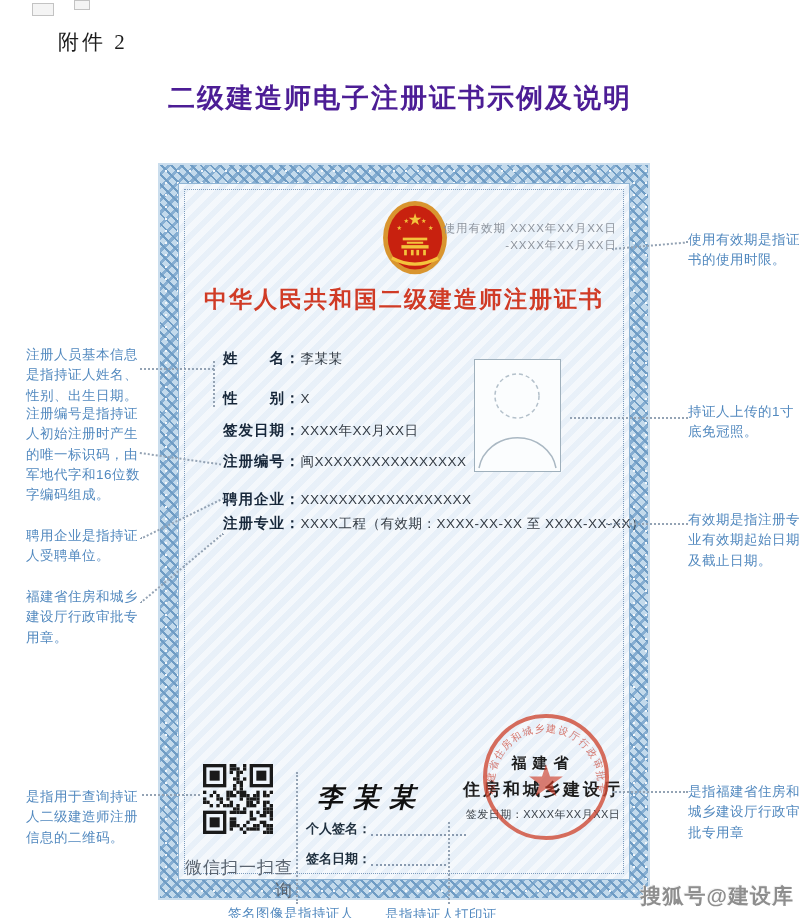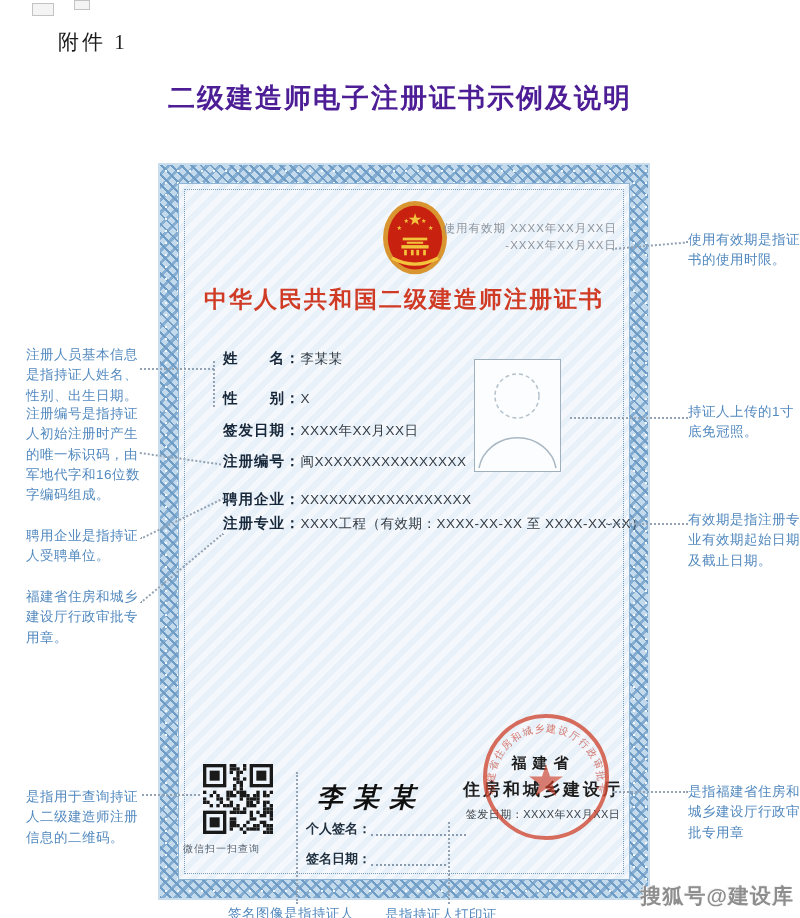--- a/index.html
+++ b/index.html
@@ -37,22 +37,22 @@
     font-weight:bold;font-size:23px;color:#d03b26;letter-spacing:2px;}
 
   .field{position:absolute;left:44px;white-space:nowrap;font-size:13.5px;}
   .field .lbl{font-weight:bold;color:#17273a;font-size:14.5px;letter-spacing:1px;}
   .field .val{color:#333b44;letter-spacing:.5px;}
 
   .photo{position:absolute;left:295px;top:175px;width:87px;height:113px;background:#fbfdfe;
     border:1px solid #9fb0bc;box-sizing:border-box;}
 
   .qr{position:absolute;left:24px;top:580px;width:70px;height:70px;}
-  .qr-caption{position:absolute;left:4px;top:658px;width:110px;text-align:left;
-    font-size:10px;color:#5a6470;letter-spacing:1px;}
+  .qr-caption{position:absolute;left:4px;top:672px;width:110px;text-align:right;
+    font-size:17px;color:#5a6470;letter-spacing:1px;}
 
   .signature{position:absolute;left:132px;top:596px;width:120px;text-align:center;
     font-family:"DejaVu Serif",serif;font-style:italic;font-weight:bold;font-size:26px;
     color:#101010;letter-spacing:10px;}
   .sig-row{position:absolute;left:127px;white-space:nowrap;font-size:13px;font-weight:bold;color:#20303f;}
   .dotline{display:inline-block;vertical-align:middle;border-bottom:2px dotted #8a9bb0;height:10px;}
 
   .issuer{position:absolute;left:268px;top:570px;width:192px;text-align:center;color:#1d1d1d;}
   .issuer .prov{font-size:15px;font-weight:bold;letter-spacing:6px;}
   .issuer .dept{font-size:17px;font-weight:bold;letter-spacing:3px;margin-top:5px;}
@@ -73,21 +73,21 @@
   .lead-v{position:absolute;border-left:2px dotted #94a3b4;}
 </style>
 </head>
 <body>
 
 <div id="stage">
 
   <div class="corner-mark" style="left:32px;top:3px;width:20px;height:11px;"></div>
   <div class="corner-mark" style="left:74px;top:0;width:14px;height:8px;"></div>
 
-  <div class="attachment">附件 1</div>
+  <div class="attachment">附件 2</div>
   <div class="doc-title">二级建造师电子注册证书示例及说明</div>
 
   <div class="cert-frame">
     <div class="paper">
       <div class="paper-inner-border"></div>
 
       <svg class="emblem" viewBox="0 0 100 120">
         <ellipse cx="50" cy="58" rx="47" ry="54" fill="#d9952f"></ellipse>
         <ellipse cx="50" cy="58" rx="40" ry="47" fill="#c8210f"></ellipse>
         <text x="50" y="40" font-size="24" text-anchor="middle" fill="#f4c33c">★</text>

